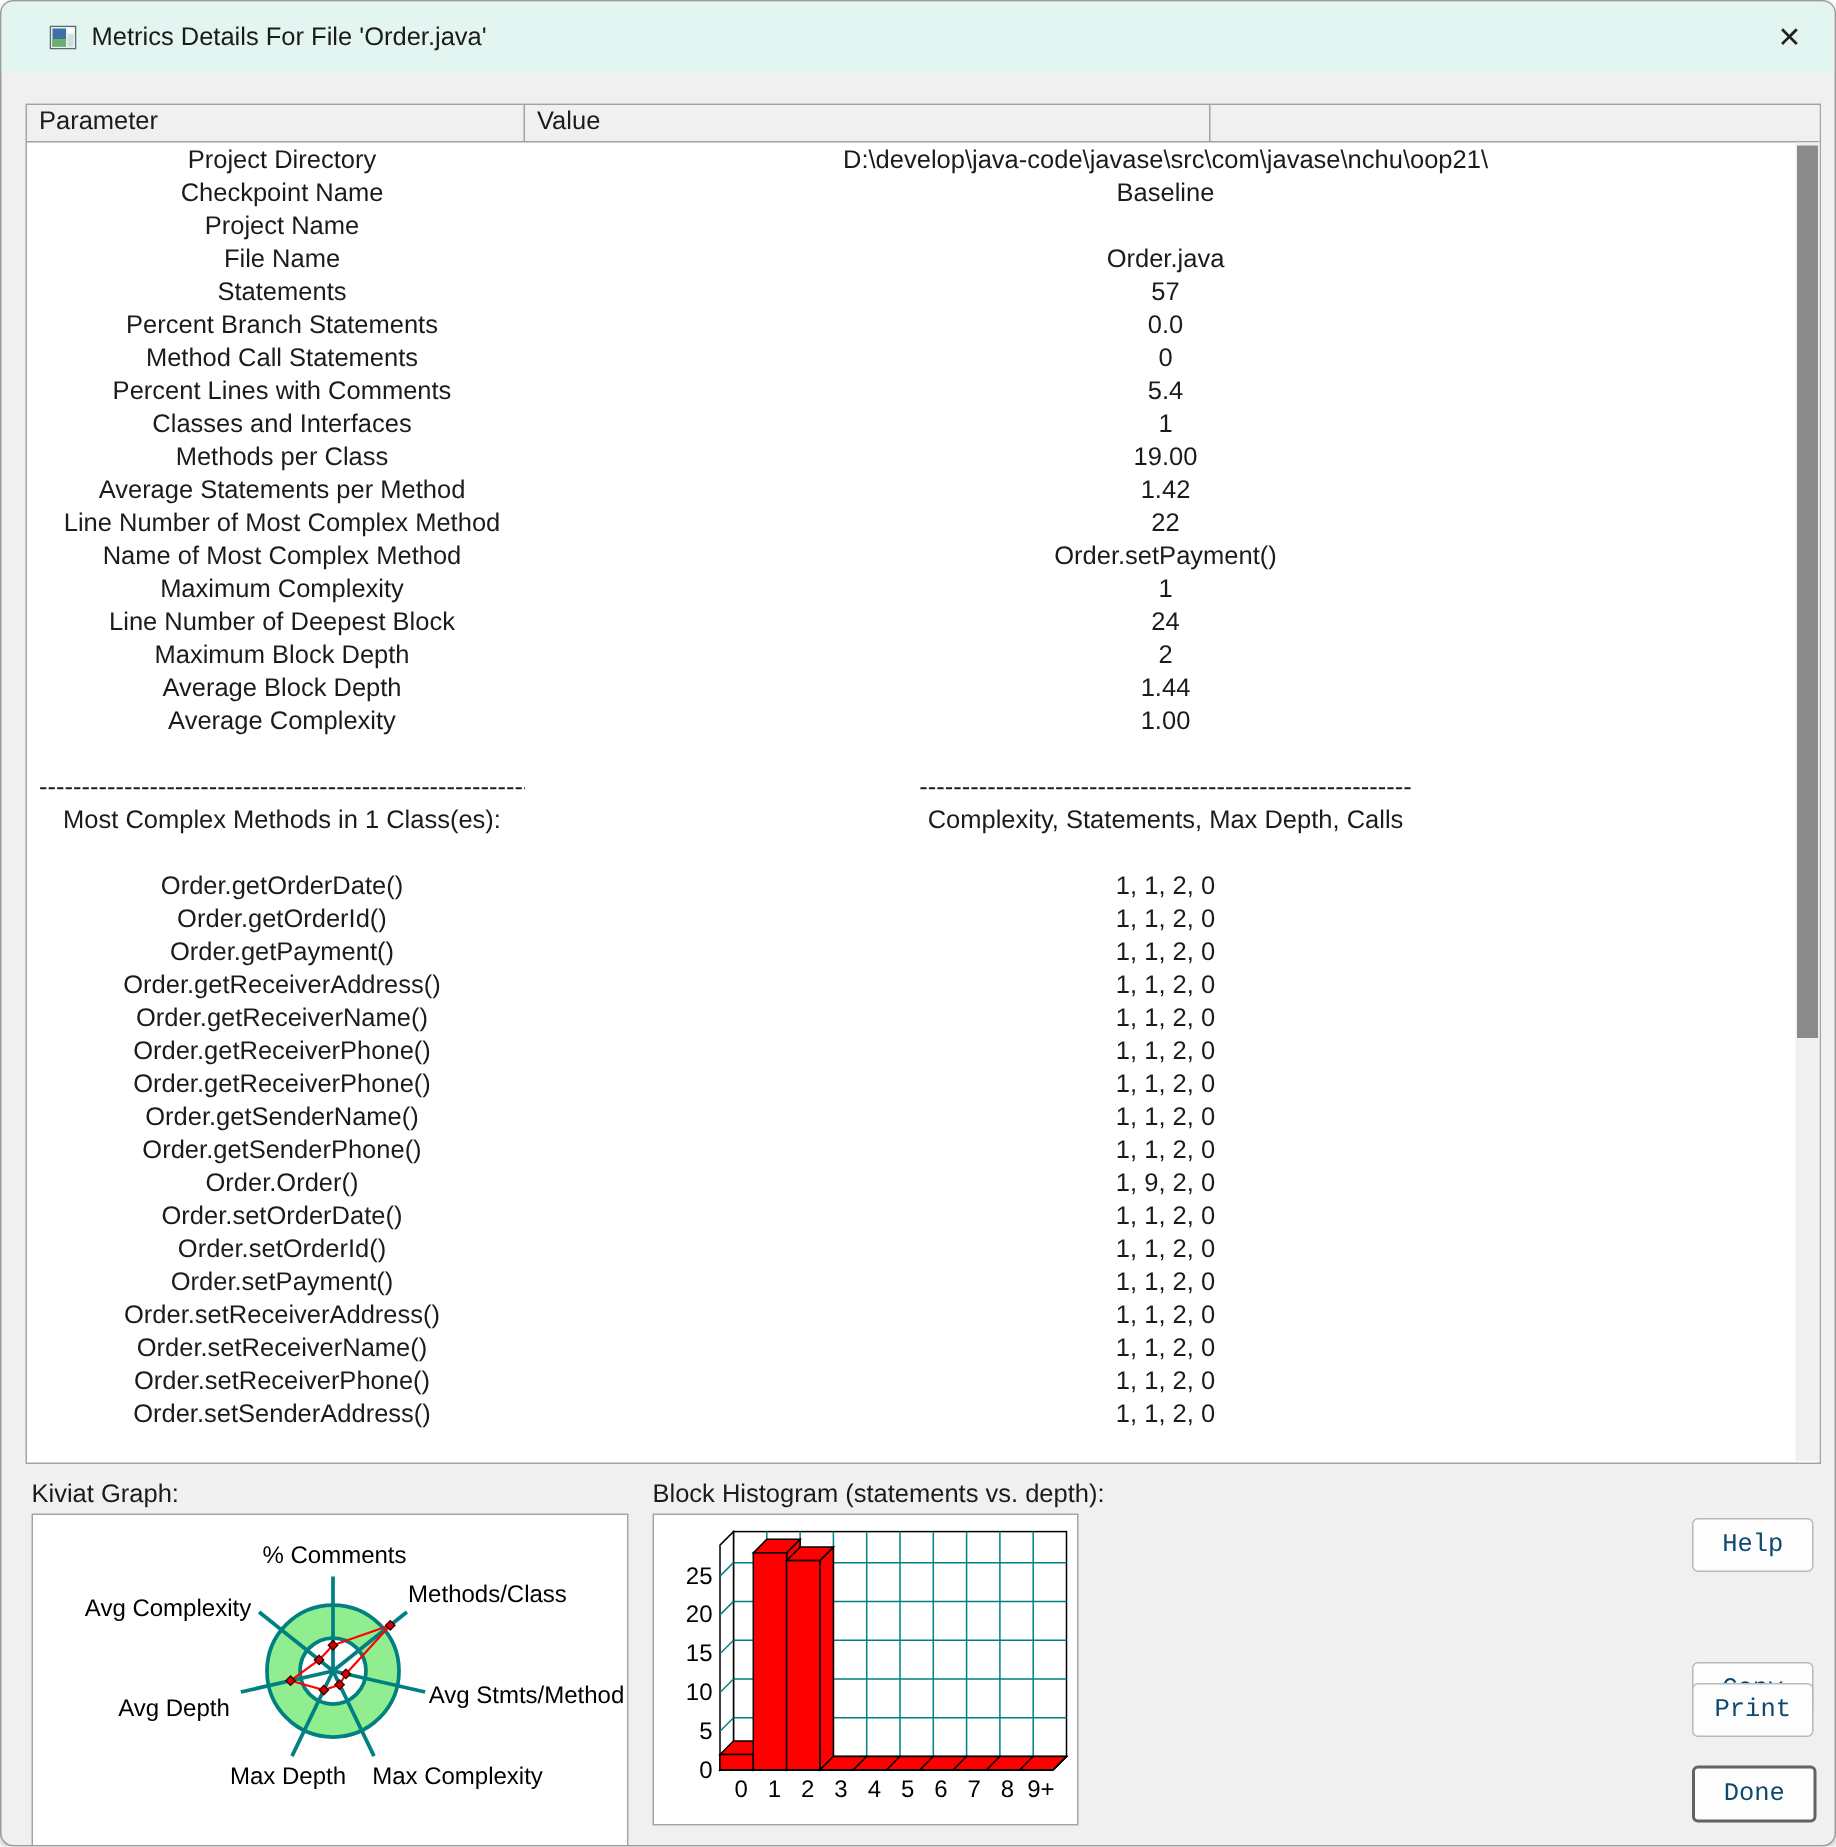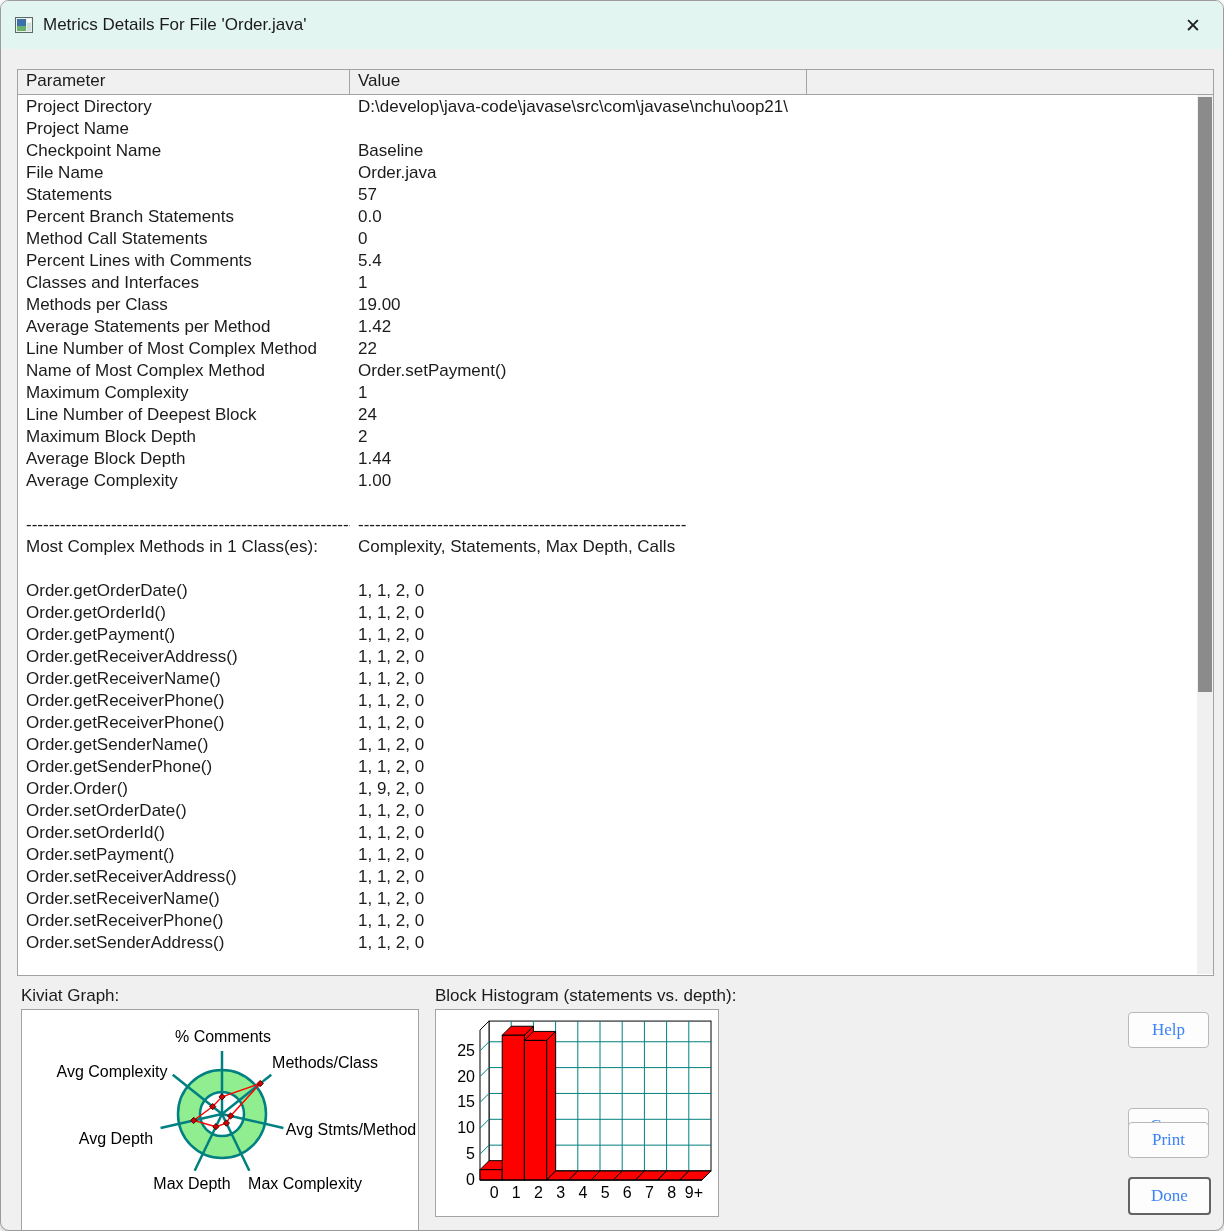--- a/index.html
+++ b/index.html
@@ -1,48 +1,48 @@
 <!DOCTYPE html>
 <html><head>
 <meta charset="utf-8">
 <style>
   html,body{margin:0;padding:0;background:#ffffff;}
   .dialog{position:relative;width:1224px;height:1231px;background:#f0f0f0;
     border:1px solid #9b9b9b;border-radius:9px;overflow:hidden;box-sizing:border-box;
     font-family:"Liberation Sans",sans-serif;color:#1b1b1b;
     box-shadow:0 2px 6px rgba(0,0,0,.25);}
   .titlebar{position:absolute;top:0;left:0;right:0;height:48px;background:#e2f5f0;
-    display:flex;align-items:center;padding-left:14px;box-sizing:border-box;}
+    display:flex;align-items:center;padding-left:32px;box-sizing:border-box;}
   .app-icon{width:18px;height:16px;flex:0 0 auto;}
   .title-text{margin-left:10px;font-size:17px;}
   .close-btn{position:absolute;right:12px;top:7px;width:36px;height:34px;display:flex;
     align-items:center;justify-content:center;font-size:19px;color:#222;}
   .metrics-panel{position:absolute;left:16px;top:68px;width:1197px;height:907px;
     background:#ffffff;border:1px solid #a3a3a3;box-sizing:border-box;}
   .m-header{position:absolute;top:0;left:0;right:0;height:25px;background:#f0f0f0;
     border-bottom:1px solid #a3a3a3;display:flex;font-size:17px;box-sizing:border-box;}
   .m-h-cell{box-sizing:border-box;padding:1px 16px 0 8px;border-right:1px solid #a3a3a3;overflow:hidden;}
   .m-h-cell.c1{width:332px;}
   .m-h-cell.c2{width:457px;}
   .m-h-cell.c3{flex:1;border-right:none;}
-  .m-body{position:absolute;top:26px;left:0;right:17px;bottom:1px;overflow:hidden;font-size:17px;}
+  .m-body{position:absolute;top:26px;left:0;right:17px;bottom:1px;overflow:hidden;font-size:17px;text-align:center;}
   .m-row{height:22px;display:flex;white-space:pre;line-height:22px;}
   .m-row .p{width:332px;padding-left:8px;box-sizing:border-box;overflow:hidden;flex:0 0 auto;}
   .m-row .v{flex:1;padding-left:8px;overflow:hidden;}
   .scroll-track{position:absolute;top:25px;right:0;width:16px;bottom:1px;background:#f0f0f0;}
   .scroll-thumb{position:absolute;top:2px;left:1px;width:14px;height:595px;background:#8b8b8b;}
   .section-label{position:absolute;font-size:17px;}
   .kiviat-label{left:20px;top:985px;}
   .hist-label{left:434px;top:985px;}
   .chart-box{position:absolute;background:#ffffff;border:1px solid #a3a3a3;box-sizing:border-box;}
   .kiviat-box{left:20px;top:1008px;width:398px;height:261px;}
   .hist-box{left:434px;top:1008px;width:284px;height:208px;}
   .dlg-btn{position:absolute;left:1127px;width:79px;height:34px;background:#fdfdfd;
-    border:1px solid #b9b9b9;border-radius:4px;font-size:17px;color:#3b82f6;
-    font-family:Liberation Serif, serif;display:flex;align-items:center;justify-content:center;}
+    border:1px solid #b9b9b9;border-radius:4px;font-size:17px;color:#0c4a6e;
+    font-family:Liberation Mono, monospace;display:flex;align-items:center;justify-content:center;}
   .dlg-btn.default{border:2px solid #636363;}
   svg text{font-family:"Liberation Sans",sans-serif;}
 </style>
 </head>
 <body>
 
 <div class="dialog">
 
   <div class="titlebar">
     <span class="app-icon">
@@ -59,22 +59,22 @@
   </div>
 
   <div class="metrics-panel">
     <div class="m-header">
       <div class="m-h-cell c1">Parameter</div>
       <div class="m-h-cell c2">Value</div>
       <div class="m-h-cell c3"></div>
     </div>
     <div class="m-body">
         <div class="m-row"><span class="p">Project Directory</span><span class="v">D:\develop\java-code\javase\src\com\javase\nchu\oop21\</span></div>
+        <div class="m-row"><span class="p">Checkpoint Name</span><span class="v">Baseline</span></div>
         <div class="m-row"><span class="p">Project Name</span><span class="v"></span></div>
-        <div class="m-row"><span class="p">Checkpoint Name</span><span class="v">Baseline</span></div>
         <div class="m-row"><span class="p">File Name</span><span class="v">Order.java</span></div>
         <div class="m-row"><span class="p">Statements</span><span class="v">57</span></div>
         <div class="m-row"><span class="p">Percent Branch Statements</span><span class="v">0.0</span></div>
         <div class="m-row"><span class="p">Method Call Statements</span><span class="v">0</span></div>
         <div class="m-row"><span class="p">Percent Lines with Comments</span><span class="v">5.4</span></div>
         <div class="m-row"><span class="p">Classes and Interfaces</span><span class="v">1</span></div>
         <div class="m-row"><span class="p">Methods per Class</span><span class="v">19.00</span></div>
         <div class="m-row"><span class="p">Average Statements per Method</span><span class="v">1.42</span></div>
         <div class="m-row"><span class="p">Line Number of Most Complex Method</span><span class="v">22</span></div>
         <div class="m-row"><span class="p">Name of Most Complex Method</span><span class="v">Order.setPayment()</span></div>

